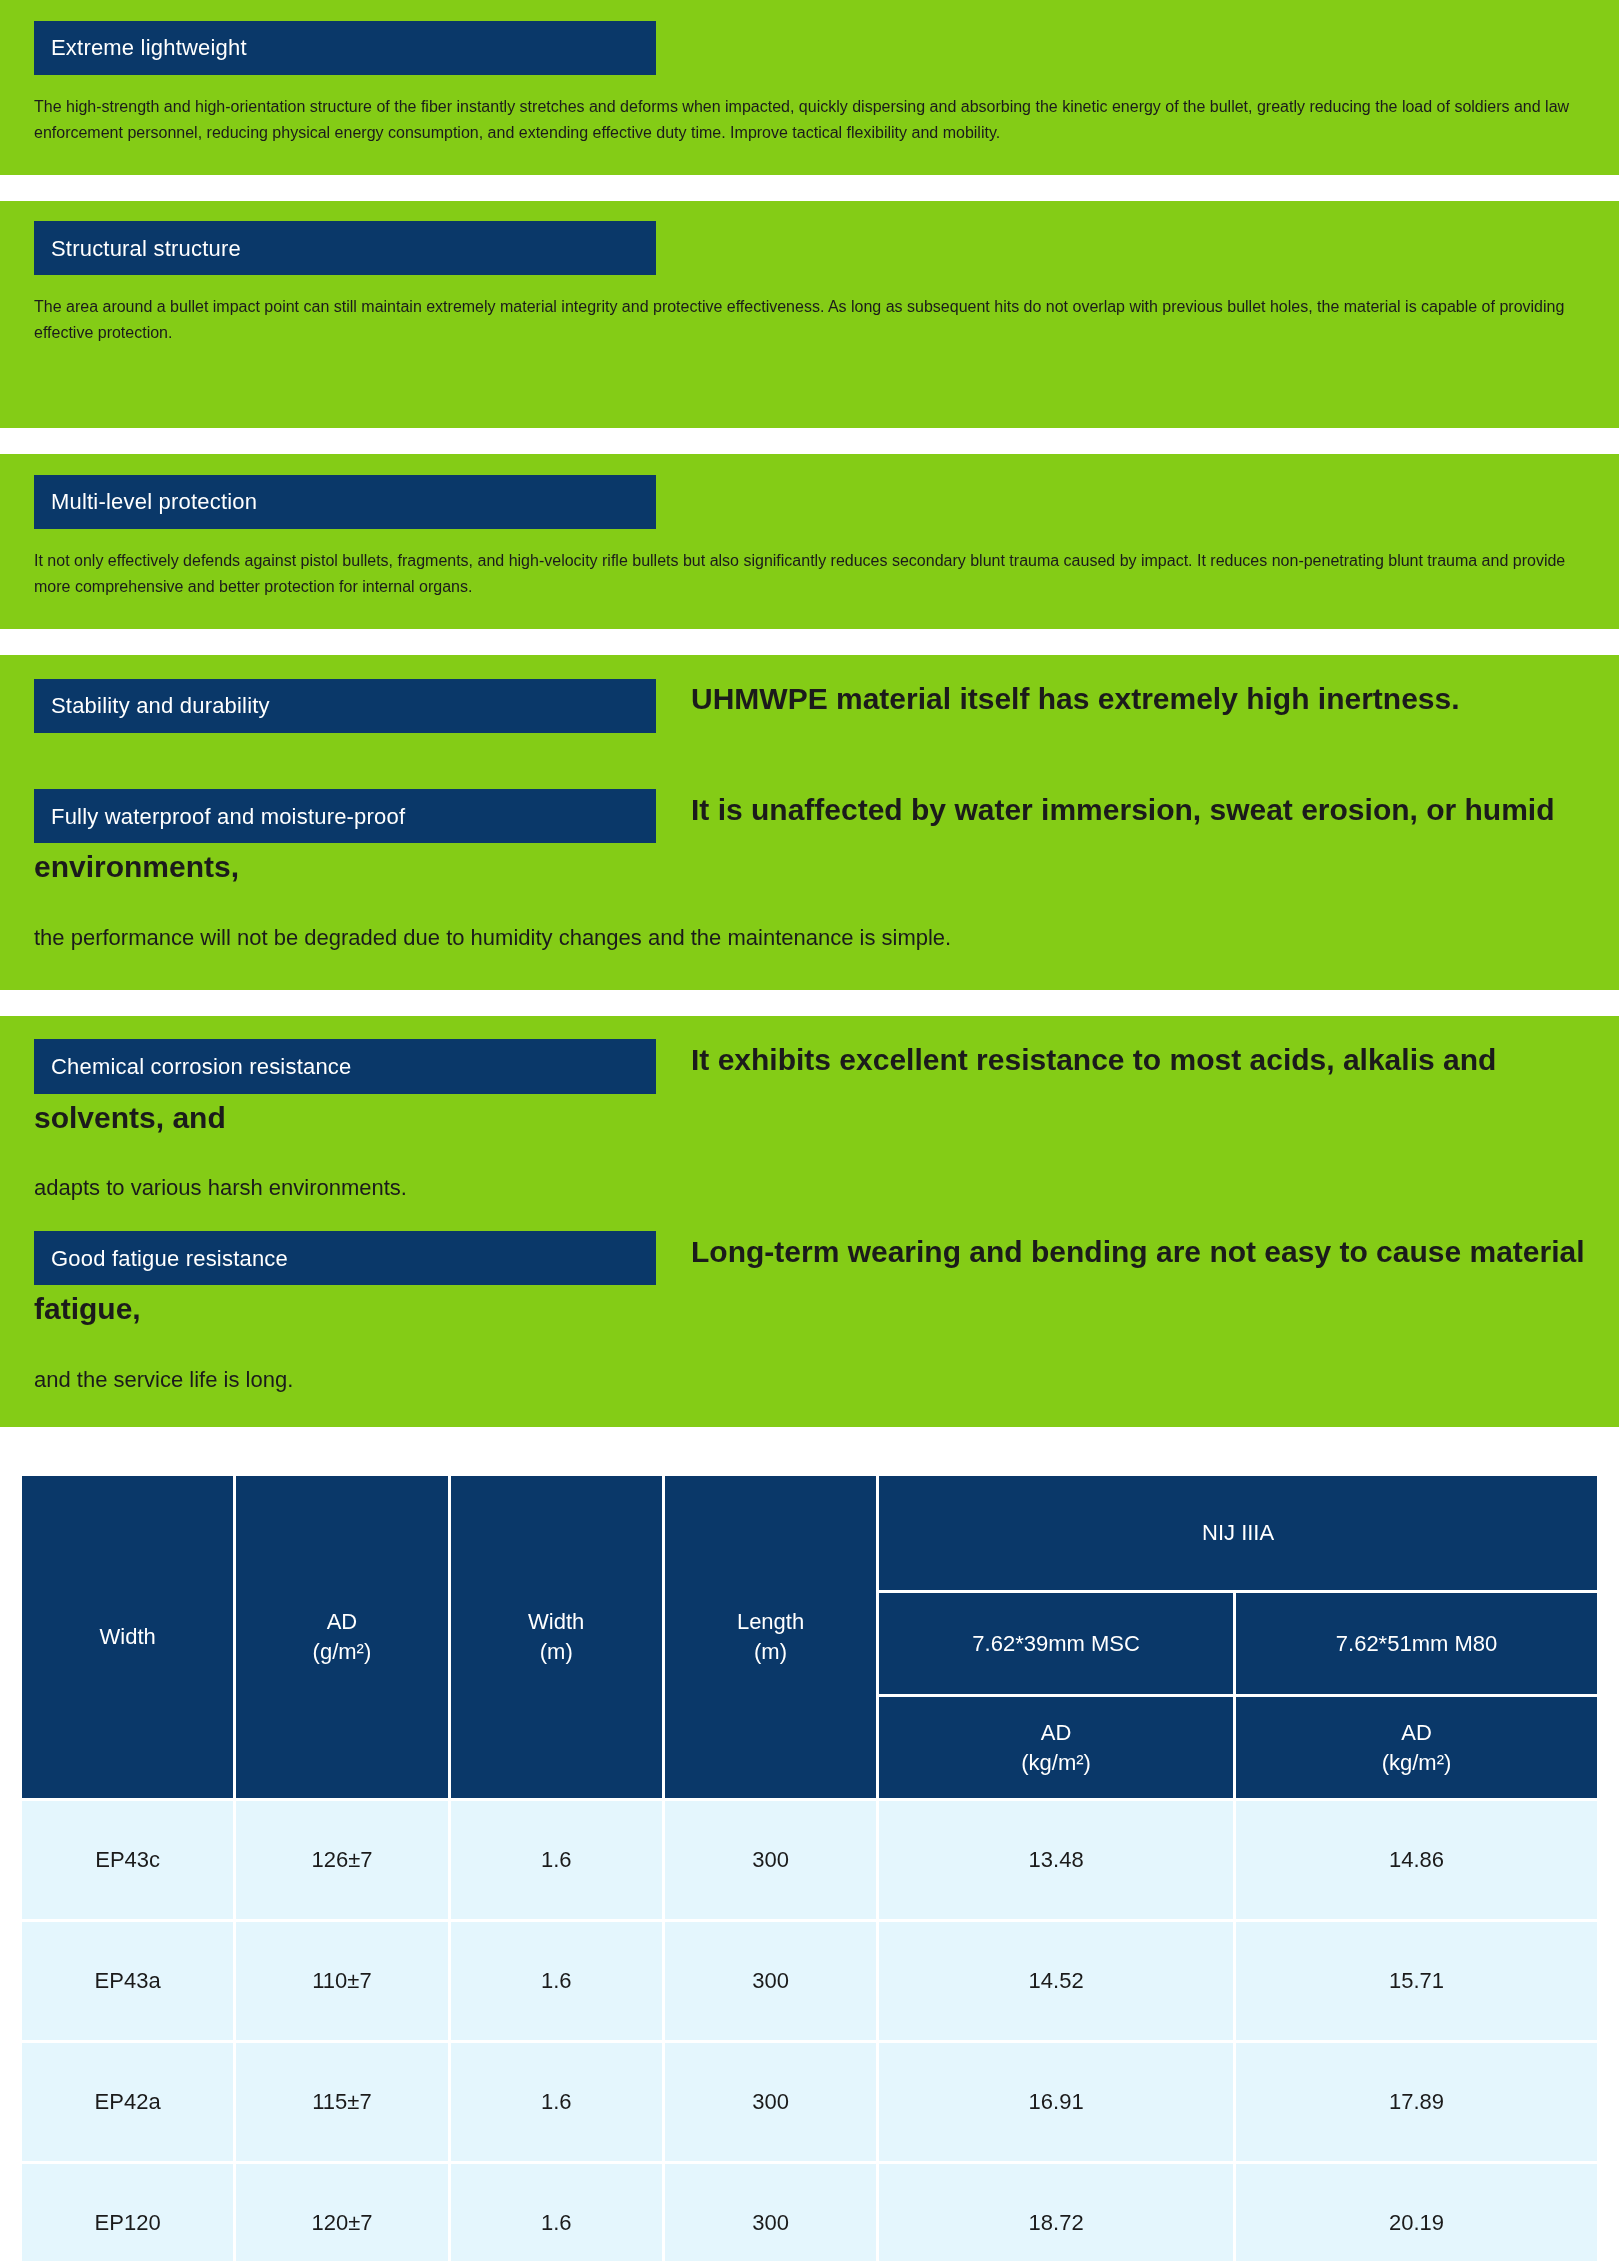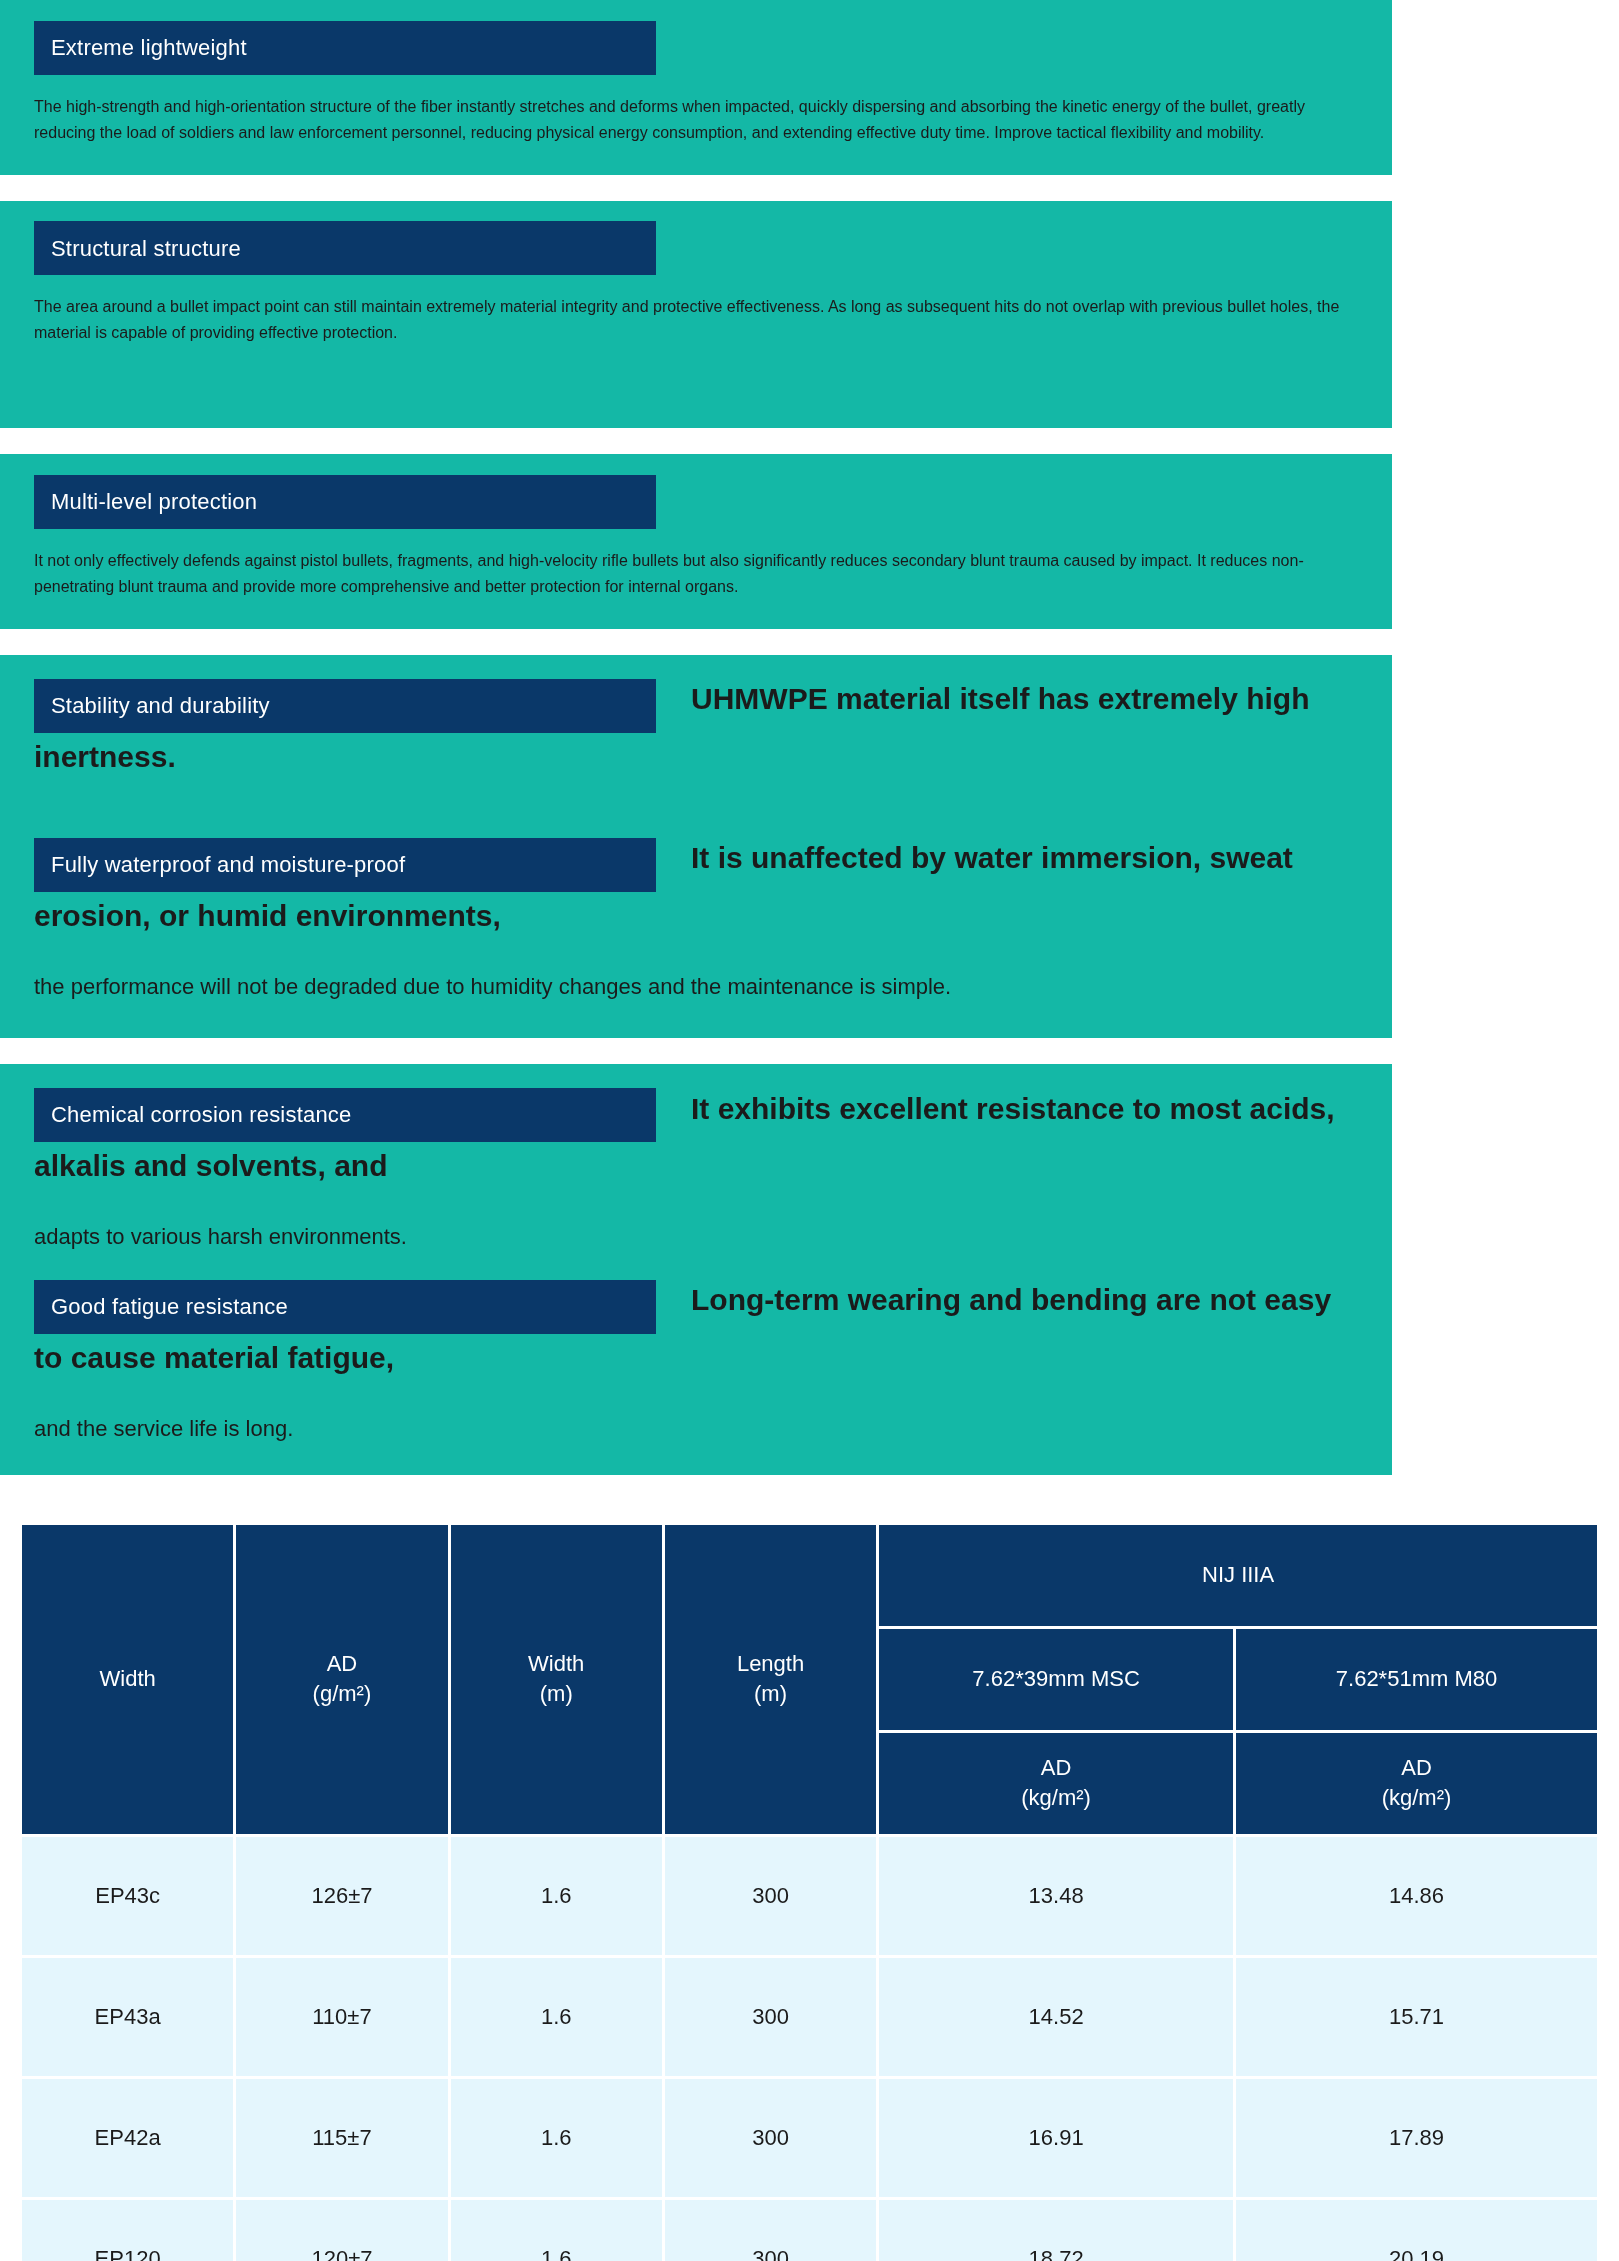--- a/index.html
+++ b/index.html
@@ -17,22 +17,22 @@
   }
 
   .page {
     width: 1619px;
     padding: 0;
     position: relative;
   }
 
   
   .feature-card {
-    background: #14b8a6;
-    width: 1392px;
+    background: #84cc16;
+    width: 1619px;
     padding: 20.5px 34px 29px 34px;
     margin-bottom: 26px;
   }
 
   .tag {
     display: inline-block;
     background: #0a3869;
     color: #ffffff;
     font-size: 22px;
     line-height: 1.15;
@@ -176,21 +176,21 @@
             <span>(g/m²)</span>
           </th>
           <th rowspan="3">
             <span>Width</span><br>
             <span>(m)</span>
           </th>
           <th rowspan="3">
             <span>Length</span><br>
             <span>(m)</span>
           </th>
-          <th colspan="2" style="height:101px;">NIJ IIIA</th>
+          <th colspan="2" style="height:114px;">NIJ IIIA</th>
         </tr>
         <tr>
           <th style="height:101px;">7.62*39mm MSC</th>
           <th style="height:101px;">7.62*51mm M80</th>
         </tr>
         <tr>
           <th style="height:101px;">
             <span>AD</span><br>
             <span>(kg/m²)</span>
           </th>

